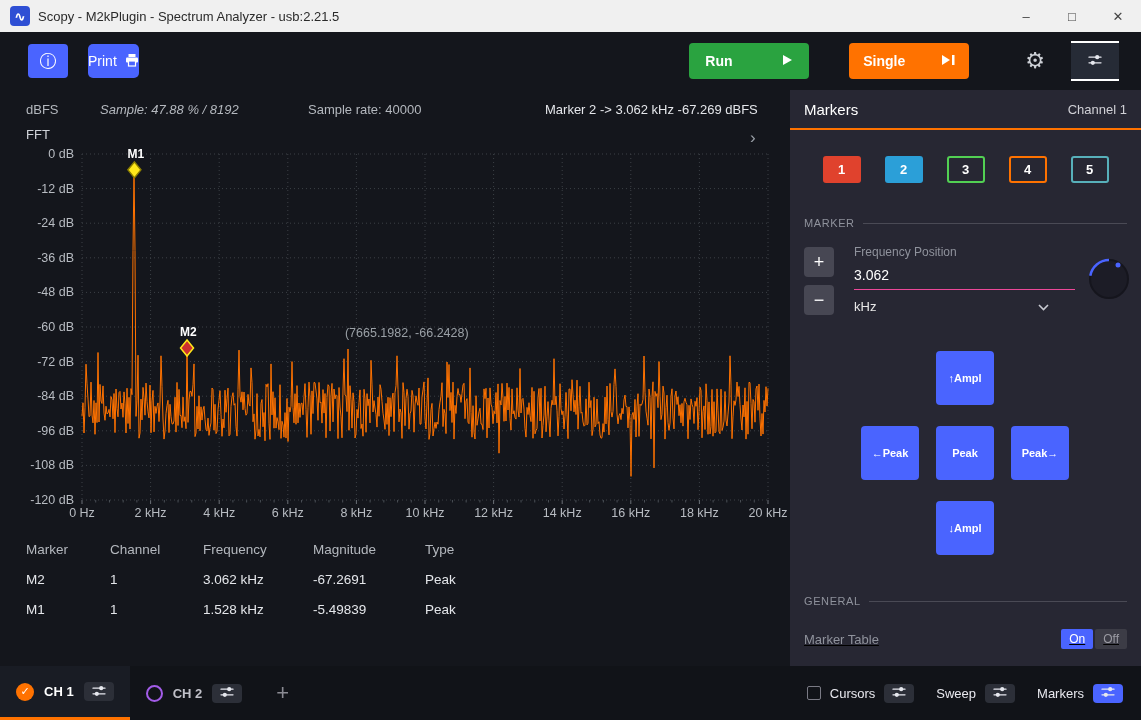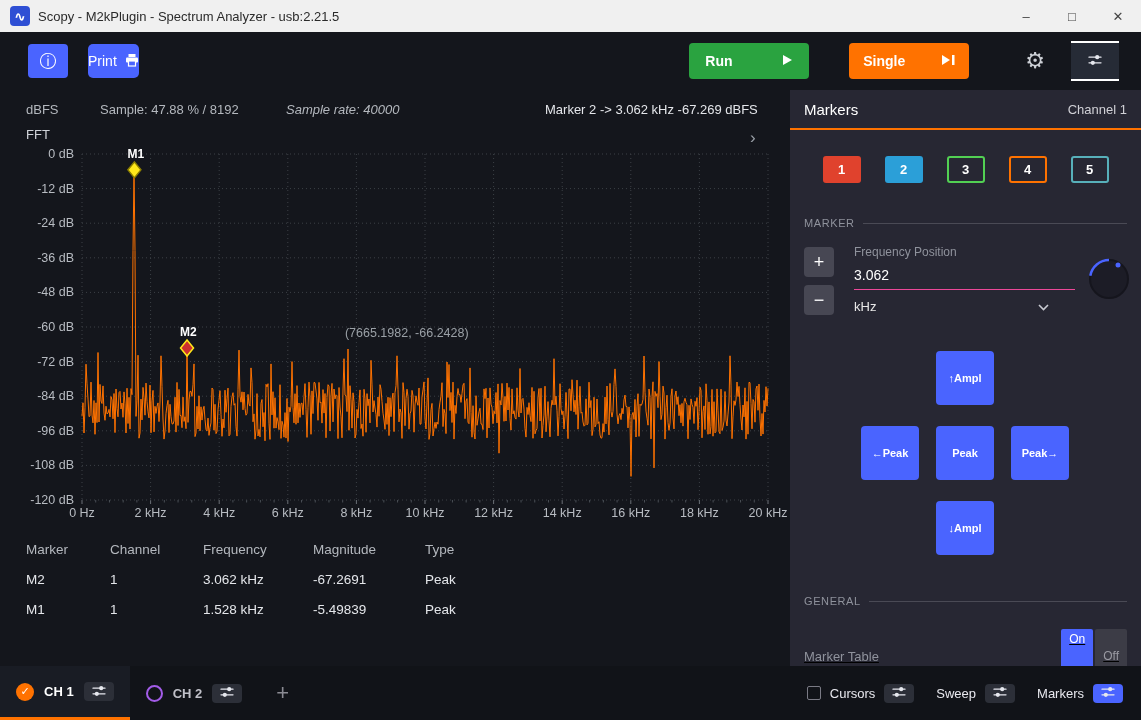--- a/index.html
+++ b/index.html
@@ -20,22 +20,22 @@
   .tb-run{width:120px;height:36px;background:#2aa340;border-radius:4px;color:#fff;font-weight:bold;font-size:14px;display:flex;align-items:center;justify-content:space-between;padding:0 16px;box-sizing:border-box;margin-left:auto;}
   .tb-single{width:120px;height:36px;background:#ff7200;border-radius:4px;color:#fff;font-weight:bold;font-size:14px;display:flex;align-items:center;justify-content:space-between;padding:0 14px;box-sizing:border-box;margin-left:40px;}
   .tb-gear{margin-left:56px;color:#cdd0d6;font-size:22px;line-height:1;}
   .tb-prefs{width:48px;height:40px;background:#262b36;border-top:2px solid #fff;border-bottom:2px solid #fff;display:flex;align-items:center;justify-content:center;margin-left:26px;margin-right:22px;box-sizing:border-box;}
 
   
   .main{position:absolute;top:90px;bottom:54px;left:0;right:0;}
   .plot-area{position:absolute;left:0;top:0;bottom:0;width:790px;background:#14161c;}
   .ph{position:absolute;top:12px;font-size:13px;color:#b4b8be;}
   .ph-unit{left:26px;}
-  .ph-sample{left:100px;}
-  .ph-rate{left:286px;font-style:italic;}
+  .ph-sample{left:100px;font-style:italic;}
+  .ph-rate{left:308px;}
   .ph-marker{left:545px;color:#e4e6ea;}
   .ph-collapse{position:absolute;left:750px;top:38px;color:#9aa0a8;font-size:17px;}
   #chart-svg{position:absolute;top:36px;left:0;}
   svg{font-family:"Liberation Sans",sans-serif;}
 
   .mk-table{position:absolute;top:444px;left:0;right:0;}
   .mk-row{display:grid;grid-template-columns:84px 93px 110px 112px 1fr;padding-left:26px;height:30px;align-items:center;font-size:13.5px;color:#e4e6ea;}
   .mk-row.head{color:#b4b8be;}
 
   
@@ -66,21 +66,21 @@
   .pbtn{position:absolute;width:58px;height:54px;background:#4a64ff;border:none;border-radius:4px;color:#fff;font-weight:bold;font-size:11px;display:flex;align-items:center;justify-content:center;cursor:pointer;}
   .pbtn.up{top:0;left:146px;}
   .pbtn.lpeak{top:75px;left:71px;}
   .pbtn.cpeak{top:75px;left:146px;}
   .pbtn.rpeak{top:75px;left:221px;}
   .pbtn.down{top:150px;left:146px;}
   .mtable-row{display:flex;align-items:center;justify-content:space-between;margin:22px 14px 0 14px;text-decoration:underline;}
   .mtable-label{color:#8f929c;font-size:13px;}
   .toggle{display:flex;}
   .toggle .on{background:#4a64ff;color:#fff;padding:3px 8px;border-radius:2px;font-size:12px;}
-  .toggle .off{background:#3c3c46;color:#9a9aa2;padding:20px 8px;border-radius:2px;font-size:12px;margin-left:2px;}
+  .toggle .off{background:#3c3c46;color:#9a9aa2;padding:3px 8px;border-radius:2px;font-size:12px;margin-left:2px;}
 
   
   .bottombar{position:absolute;bottom:0;left:0;right:0;height:54px;background:#111318;display:flex;align-items:center;}
   .ch-tab{height:100%;display:flex;align-items:center;gap:10px;padding:0 16px;box-sizing:border-box;}
   .ch-tab.active{background:#191c24;border-bottom:3px solid #ff7200;}
   .check-circle{width:18px;height:18px;border-radius:50%;background:#ff7200;color:#fff;font-size:11px;display:flex;align-items:center;justify-content:center;}
   .ch2-circle{width:13px;height:13px;border-radius:50%;border:2px solid #a35ce8;}
   .ch-label{color:#fff;font-weight:bold;font-size:13px;}
   .ch-label.dim{color:#c0c0c8;}
   .mini-btn{width:30px;height:19px;background:#2c2f38;border-radius:4px;display:flex;align-items:center;justify-content:center;cursor:pointer;}

